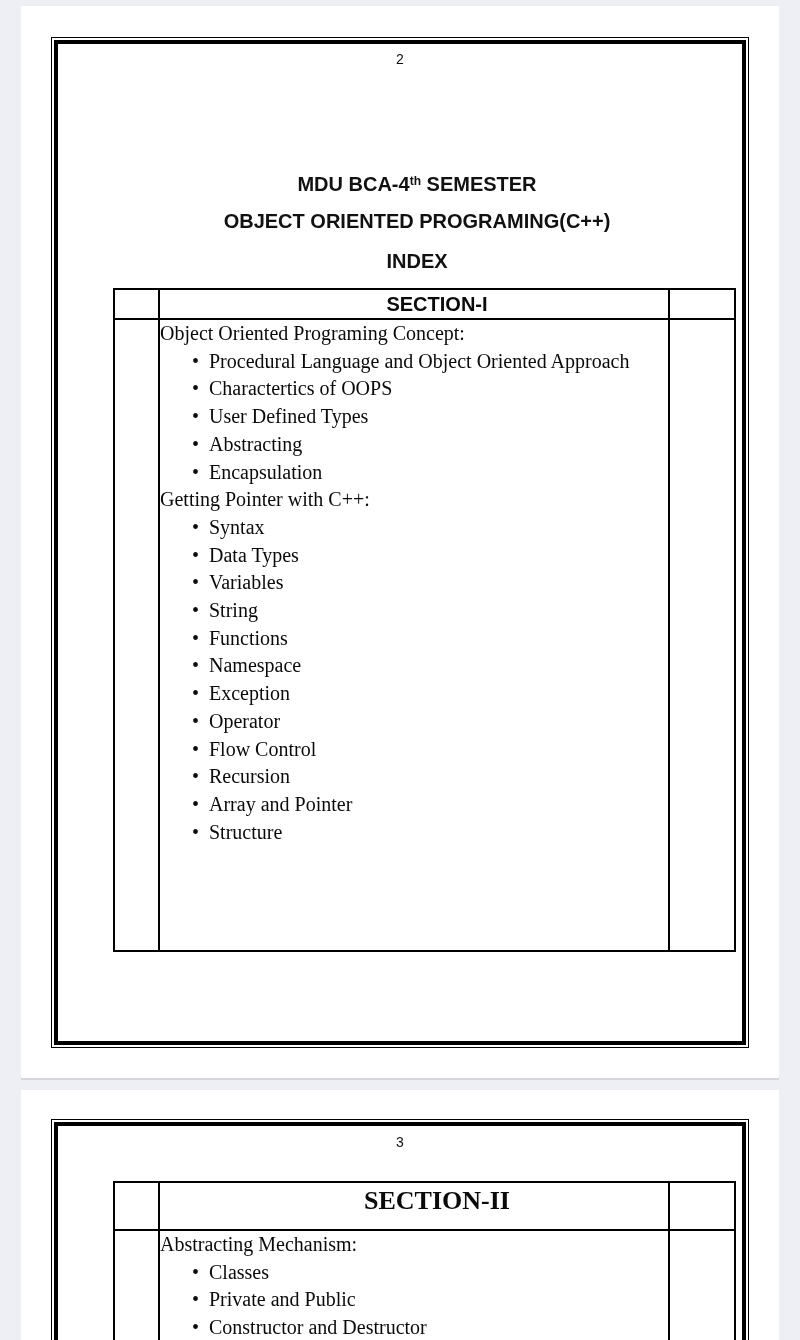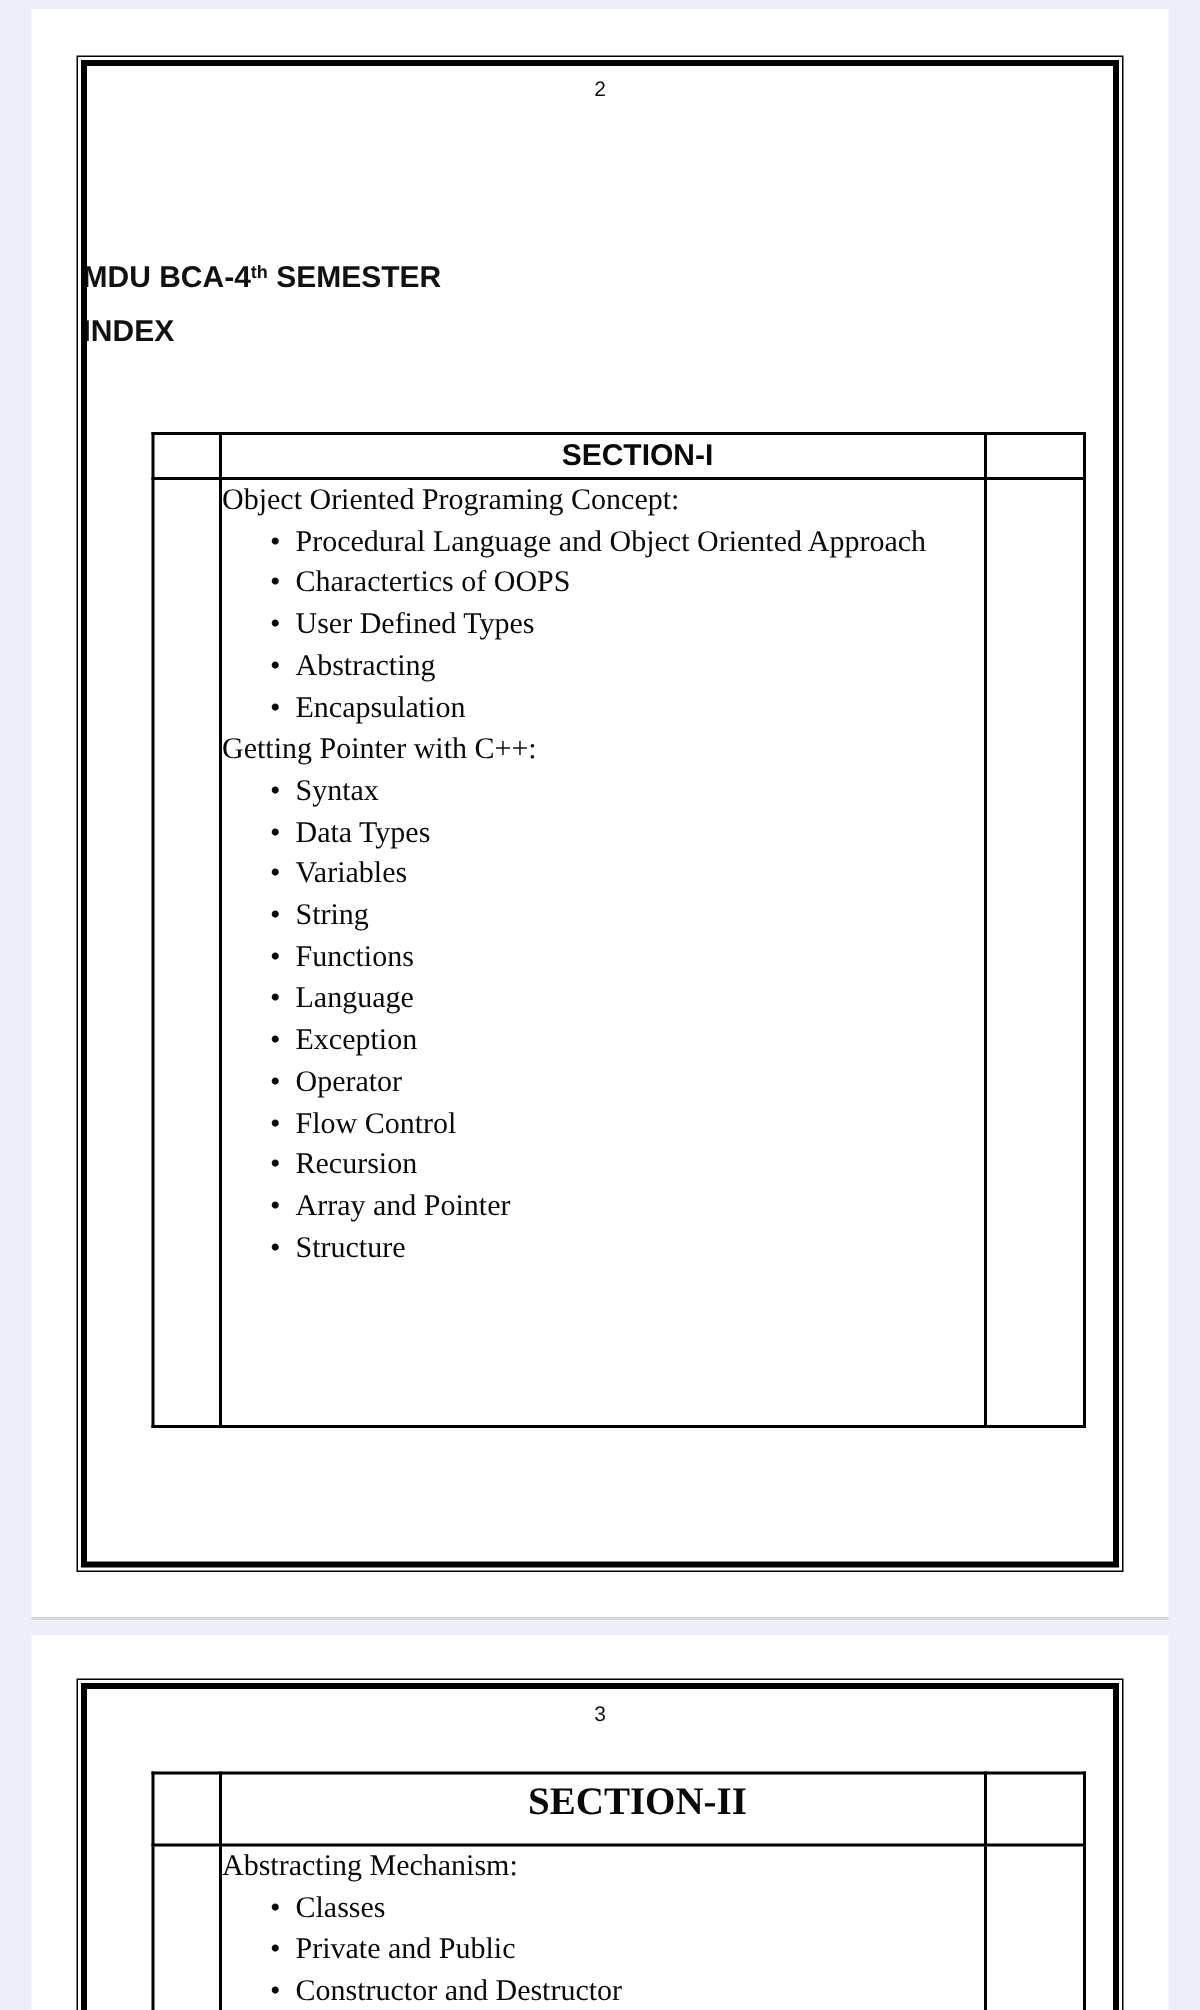--- a/index.html
+++ b/index.html
@@ -21,28 +21,28 @@
   .page2 .border-frame{top:32px;height:400px;}
 
   .page-num{
     position:absolute;left:0;right:0;text-align:center;
     font-size:14px;color:#111;
   }
   .page1 .page-num{top:45px;}
   .page2 .page-num{top:44px;}
 
   .title-block{
-    position:absolute;top:164px;left:0;right:0;
+    position:absolute;top:164px;left:0;right:0;text-align:center;
     padding-left:34px;font-weight:bold;font-size:20px;color:#111;
   }
   .title-line{height:22px;line-height:22px;margin-bottom:18px;white-space:nowrap;}
   .title-sup{font-size:12px;vertical-align:6px;}
 
   table.index-table{
-    position:absolute;left:80px;width:569px;border-collapse:collapse;table-layout:fixed;
+    position:absolute;left:92px;width:569px;border-collapse:collapse;table-layout:fixed;
     font-family:"Liberation Serif",serif;color:#0a0a0a;padding-left:24px;
   }
   .page1 table.index-table{top:282px;}
   .page2 table.index-table{top:91px;}
   .index-table td{border:2px solid #000;padding:0;}
   .col-a{width:43px;}
   .col-b{width:462px;}
   .col-c{width:64px;}
 
   .header-cell{text-align:center;}
@@ -70,20 +70,21 @@
 </head>
 <body>
 
 <div class="viewport">
 
   <div class="page page1">
     <div class="page-num">2</div>
 
     <div class="title-block">
       <div class="title-line"><span>MDU BCA-4</span><sup class="title-sup">th</sup><span> SEMESTER</span></div>
+      <div class="title-line">OBJECT ORIENTED PROGRAMING(C++)</div>
       <div class="title-line">INDEX</div>
     </div>
 
     <div class="border-frame"></div>
 
     <table class="index-table">
       <tbody>
           <tr>
         <td class="col-a"></td>
         <td class="col-b header-cell">SECTION-I</td>
@@ -129,21 +130,21 @@
               <div class="li bullet">
                 <span class="glyph">•</span>
                 <span class="txt">String</span>
               </div>
               <div class="li bullet">
                 <span class="glyph">•</span>
                 <span class="txt">Functions</span>
               </div>
               <div class="li bullet">
                 <span class="glyph">•</span>
-                <span class="txt">Language</span>
+                <span class="txt">Namespace</span>
               </div>
               <div class="li bullet">
                 <span class="glyph">•</span>
                 <span class="txt">Exception</span>
               </div>
               <div class="li bullet">
                 <span class="glyph">•</span>
                 <span class="txt">Operator</span>
               </div>
               <div class="li bullet">

